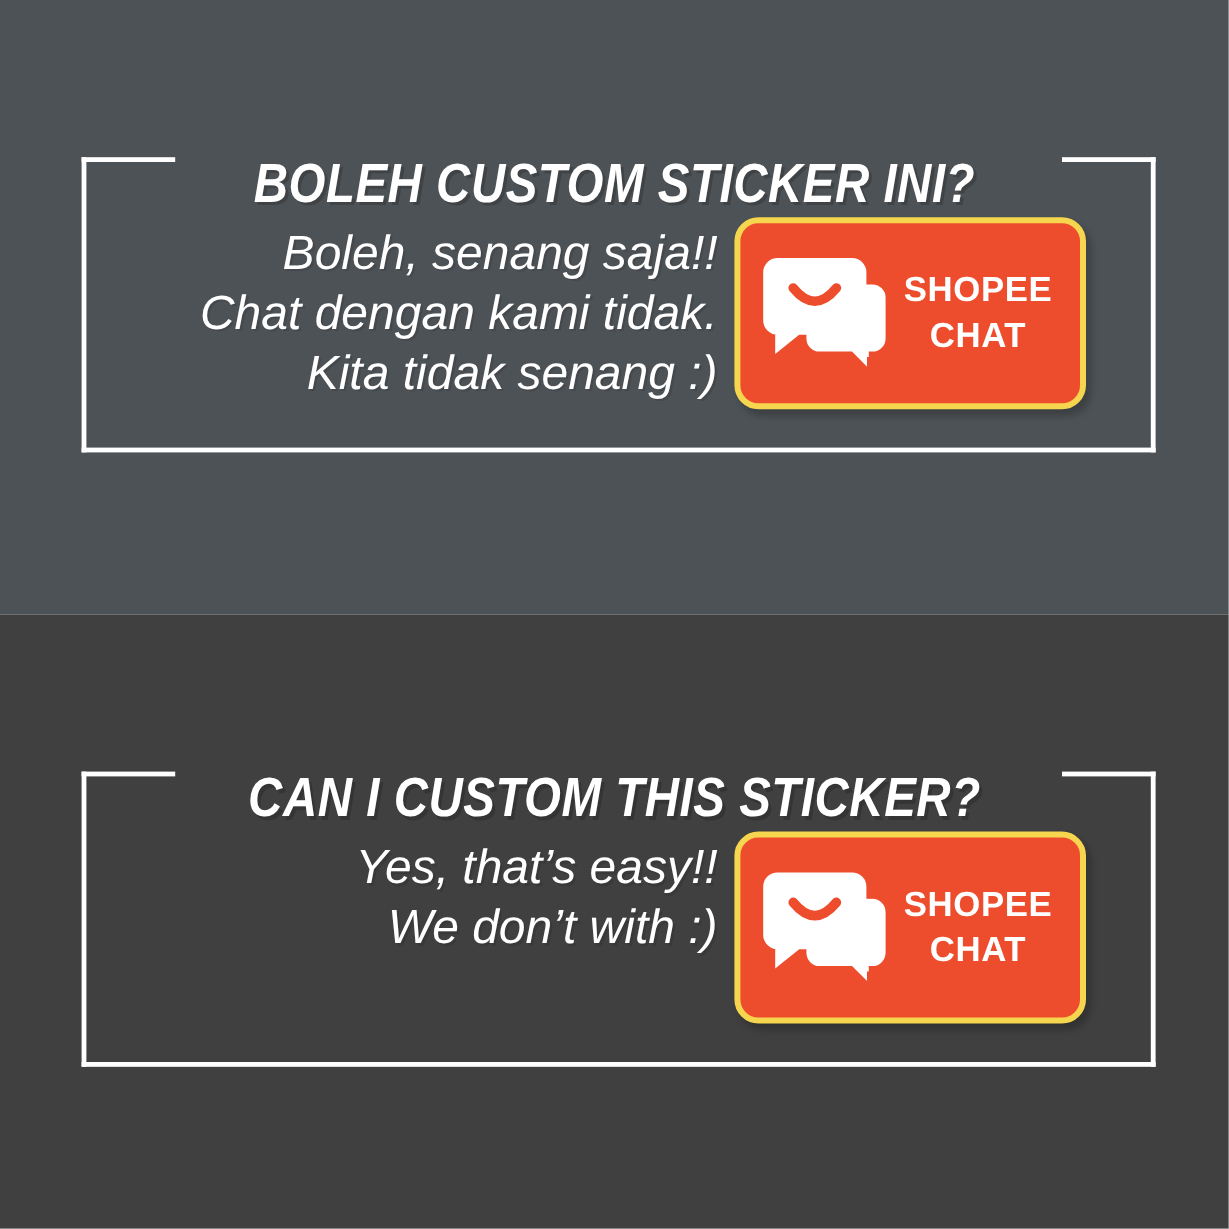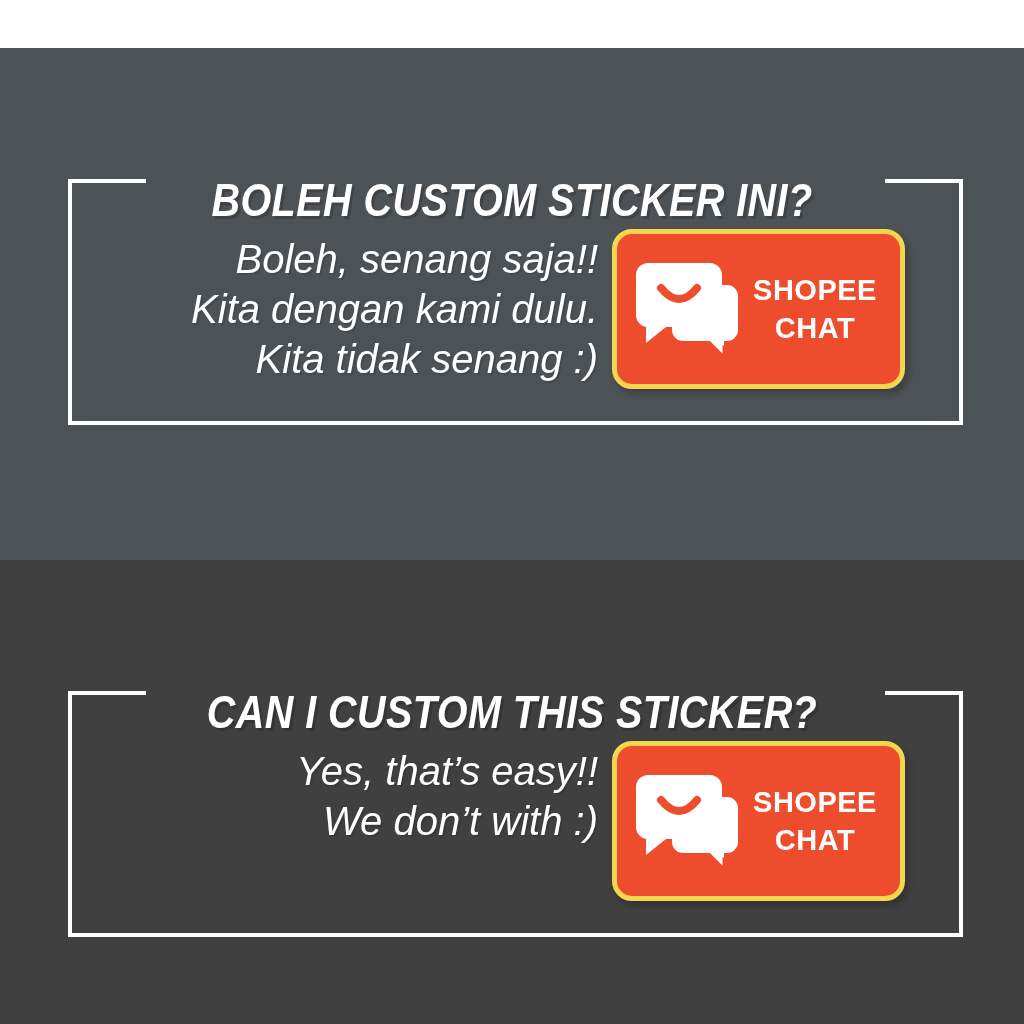--- a/index.html
+++ b/index.html
@@ -20,21 +20,20 @@
     height: 1024px;
   }
 
   
   .panel {
     position: absolute;
     left: 0;
     width: 1024px;
     height: 512px;
     overflow: hidden;
-    margin-top: 48px;
   }
   .panel-top    { top: 0;     background: #4d5256; }
   .panel-bottom { top: 512px; background: #404040; }
 
   
   .frame {
     position: absolute;
     left: 68px;
     top: 131px;
     width: 895px;
@@ -138,21 +137,21 @@
       <span class="frame-edge frame-top-r"></span>
       <span class="frame-edge frame-left"></span>
       <span class="frame-edge frame-right"></span>
       <span class="frame-edge frame-bottom"></span>
     </div>
 
     <h1 class="title">BOLEH CUSTOM STICKER INI?</h1>
 
     <div class="copy">
       <span class="line">Boleh, senang saja!!</span>
-      <span class="line">Kita dengan kami dulu.</span>
+      <span class="line">Chat dengan kami tidak.</span>
       <span class="line">Kita tidak senang :)</span>
     </div>
 
     <div class="chat-btn">
       <svg class="chat-icon" viewBox="0 0 112 104" aria-hidden="true">
 
         <path d="M48 28 h44 a11 11 0 0 1 11 11 v34 a11 11 0 0 1 -11 11 h-3 v14 l-14 -14 h-27 a11 11 0 0 1 -11 -11 v-34 a11 11 0 0 1 11 -11 z" fill="#ffffff"></path>
 
         <path d="M48 24 h48 a15 15 0 0 1 15 15 v38 a15 15 0 0 1 -15 15 h-5 v18 l-18 -18 h-25 a15 15 0 0 1 -15 -15 v-38 a15 15 0 0 1 15 -15 z" fill="none" stroke="#ee4d2d" stroke-width="7"></path>
 

